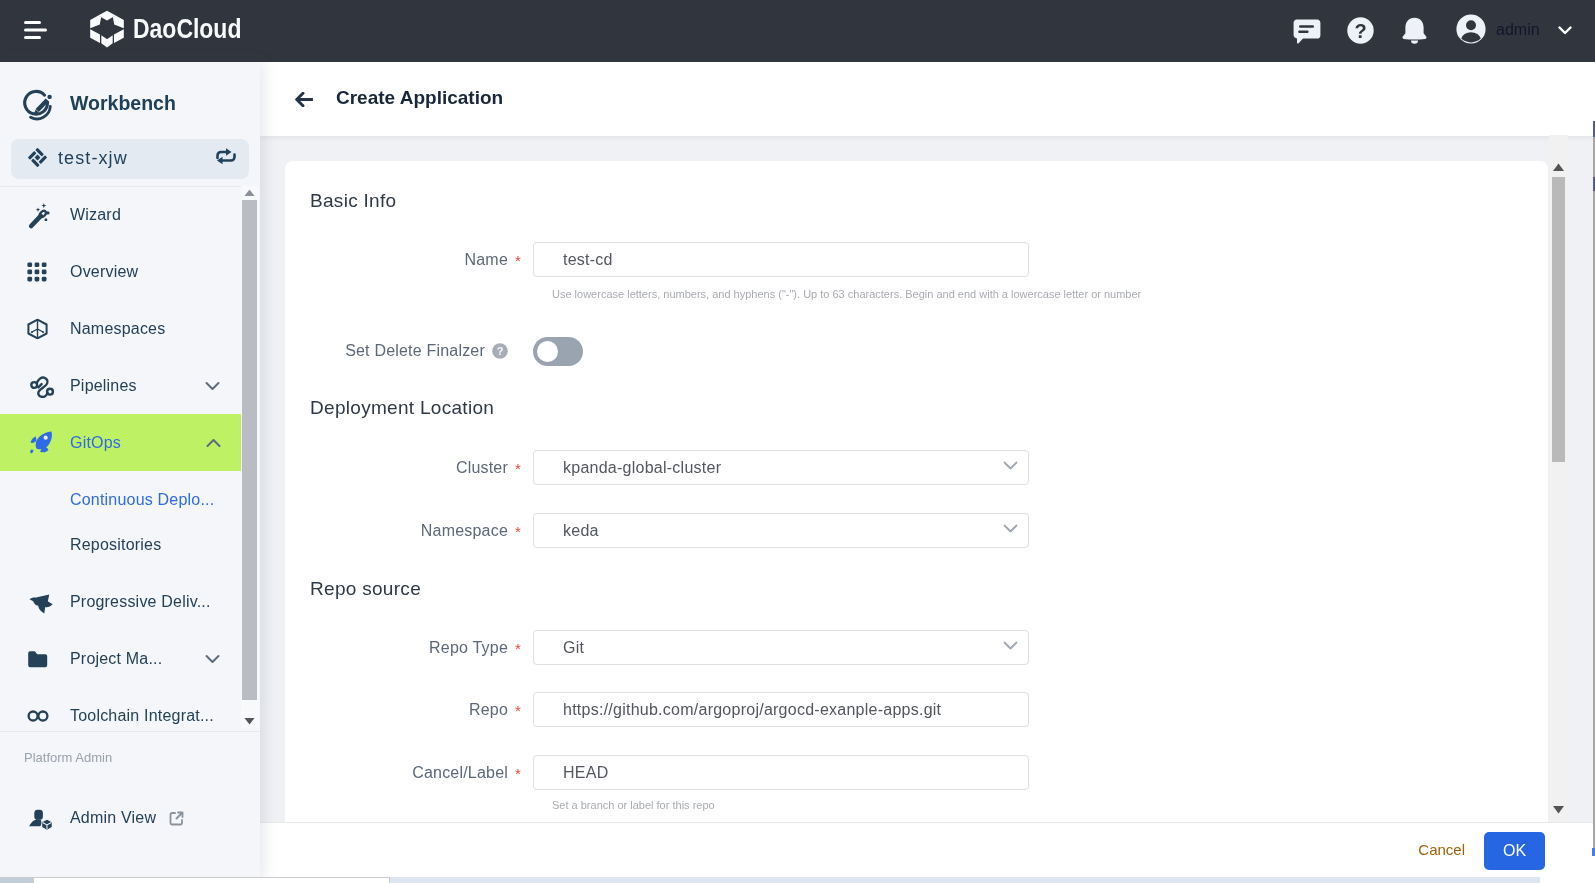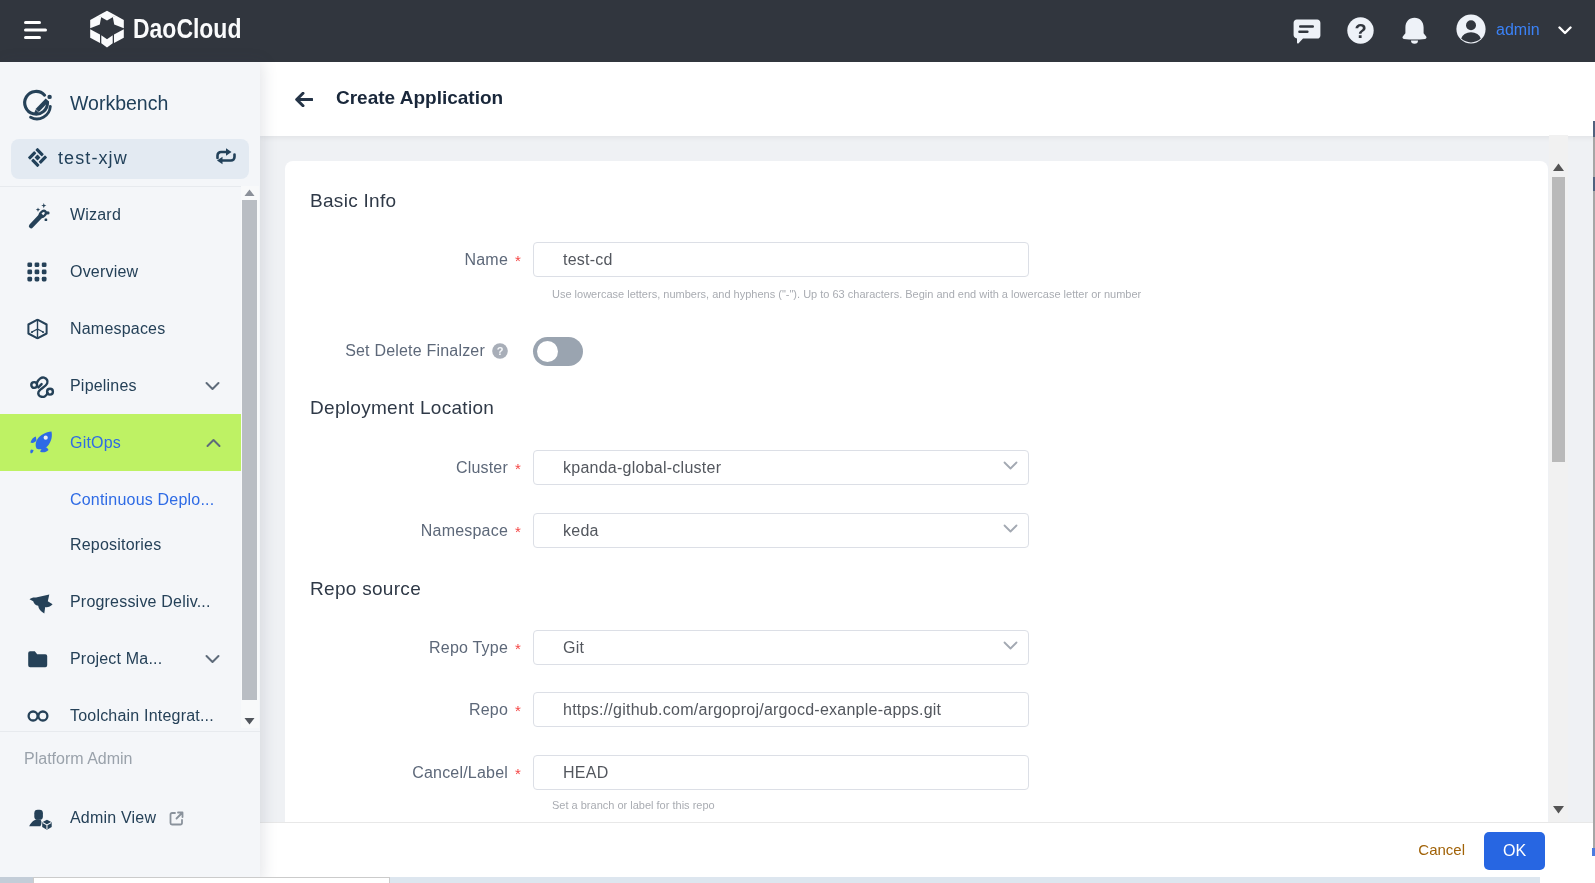--- a/index.html
+++ b/index.html
@@ -3,21 +3,21 @@
 <meta charset="utf-8">
 <style>
   * { margin:0; padding:0; box-sizing:border-box; }
   html,body { width:1595px; height:883px; overflow:hidden; font-family:"Liberation Sans", sans-serif; }
   body { position:relative; background:#fff; }
   .abs { position:absolute; }
 
   
   #topbar { left:0; top:0; width:1595px; height:62px; background:#31363e; }
   #logo-text { left:133px; top:13px; color:#fafbfc; font-size:28px; font-weight:700; }
-  #admin-text { left:1496px; top:21px; color:#3b82f6; font-size:16px; }
+  #admin-text { left:1496px; top:21px; color:#0f172a; font-size:16px; }
 
   
   #sidebar { left:0; top:62px; width:260px; height:821px; background:#f4f6f9; box-shadow:3px 0 14px rgba(55,65,85,0.13); }
   .side-item { position:absolute; left:0; width:240px; height:57px; }
   .side-item .txt { position:absolute; left:70px; top:50%; transform:translateY(-50%); font-size:16px; letter-spacing:0.2px; color:#254158; white-space:nowrap; }
   .side-item .ic { position:absolute; left:27px; top:50%; transform:translateY(-50%); }
   .chev { position:absolute; right:20px; top:50%; transform:translateY(-50%); }
 
   
   #mainheader { left:260px; top:62px; width:1335px; height:74px; background:#fff; box-shadow:0 2px 5px rgba(0,0,0,0.06); }
@@ -93,21 +93,21 @@
     <path d="M1.5 1.5 L7 7 L12.5 1.5" fill="none" stroke="#fff" stroke-width="2.4" stroke-linecap="round" stroke-linejoin="round"></path>
   </svg>
 
   <svg class="abs" style="left:21px;top:89px" width="32" height="34" viewBox="0 0 32 34">
     <path d="M23.6 6.2 A11.4 11.4 0 1 0 26.5 13.3" fill="none" stroke="#254158" stroke-width="3.1" stroke-linecap="round"></path>
     <path d="M29.3 17.5 A13.4 13.4 0 0 1 9.6 28.3" fill="none" stroke="#254158" stroke-width="2.9" stroke-linecap="round"></path>
     <path d="M16.2 21.6 L26.3 10.9" stroke="#254158" stroke-width="4.4" stroke-linecap="butt"></path>
     <polygon points="12.6,25.8 17.8,23.6 14.6,20.6" fill="#254158"></polygon>
     <circle cx="28.6" cy="7.9" r="2.2" fill="#254158"></circle>
   </svg>
-  <div class="abs" style="left:70px;top:92px;font-size:19.5px;font-weight:400;color:#20405a">Workbench</div>
+  <div class="abs" style="left:70px;top:92px;font-size:19.5px;font-weight:700;color:#20405a">Workbench</div>
 
   <div class="abs" style="left:11px;top:139px;width:238px;height:40px;background:#e3eaf2;border-radius:8px"></div>
   <svg class="abs" style="left:22px;top:142px" width="31" height="31" viewBox="0 0 31 31">
     <g fill="#22415a" transform="rotate(45 15.5 15.5)">
       <rect x="8.6" y="8.6" width="9.2" height="3.2" rx="0.8"></rect>
       <rect x="19.2" y="8.6" width="3.2" height="9.2" rx="0.8"></rect>
       <rect x="13.2" y="19.2" width="9.2" height="3.2" rx="0.8"></rect>
       <rect x="8.6" y="13.2" width="3.2" height="9.2" rx="0.8"></rect>
       <rect x="13.35" y="13.35" width="4.3" height="4.3" rx="0.5"></rect>
     </g>
@@ -207,21 +207,21 @@
   </div>
   <div class="side-item" style="top:687px">
     <svg class="ic" width="22" height="12" viewBox="0 0 22 12">
       <circle cx="6.1" cy="6" r="4.5" fill="none" stroke="#254158" stroke-width="2.3"></circle>
       <circle cx="15.9" cy="6" r="4.5" fill="none" stroke="#254158" stroke-width="2.3"></circle>
     </svg>
     <div class="txt">Toolchain Integrat...</div>
   </div>
 
   <div class="abs" style="left:0px;top:731px;width:260px;height:1px;background:#e7eaee"></div>
-  <div class="abs" style="left:24px;top:750px;font-size:16px;color:#9aa2ab">Platform Admin</div>
+  <div class="abs" style="left:24px;top:750px;font-size:13px;color:#9aa2ab">Platform Admin</div>
   <div class="side-item" style="top:789px">
     <svg class="ic" width="27" height="25" viewBox="0 0 27 25">
       <rect x="7.3" y="4.3" width="8.6" height="10" rx="3.4" fill="#254158"></rect>
       <path d="M2.2 20.8 C4.6 15.8 8.3 13.4 12.2 13.9 L13.8 14.4 C14.9 16.4 14.5 18.6 13.4 20.8 Z" fill="#254158"></path>
       <g transform="translate(15.2,14.2)">
         <polygon points="4.75,0 9.5,2.6 9.5,7.4 4.75,10 0,7.4 0,2.6" fill="#254158"></polygon>
         <path d="M0.4 2.8 L4.75 5.2 L9.1 2.8 M4.75 5.2 V9.6" stroke="#f4f6f9" stroke-width="1.1" fill="none"></path>
       </g>
     </svg>
     <div class="txt">Admin View</div>

